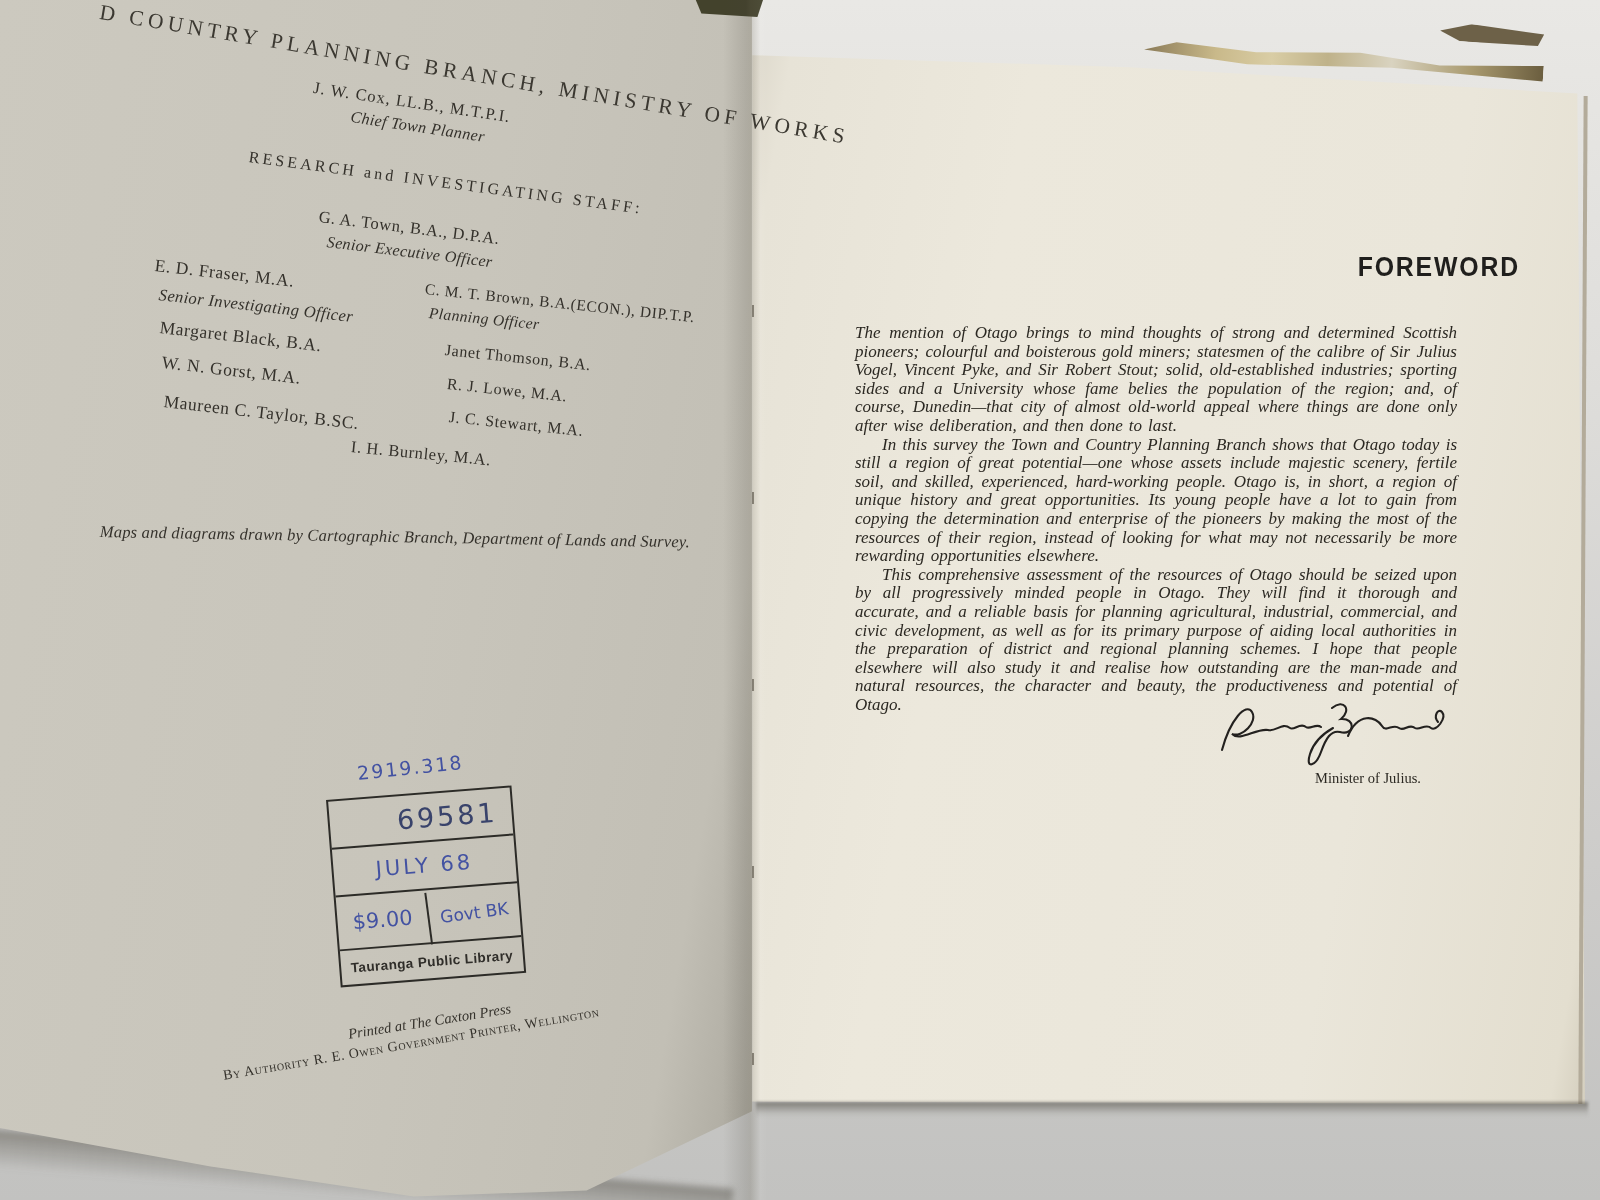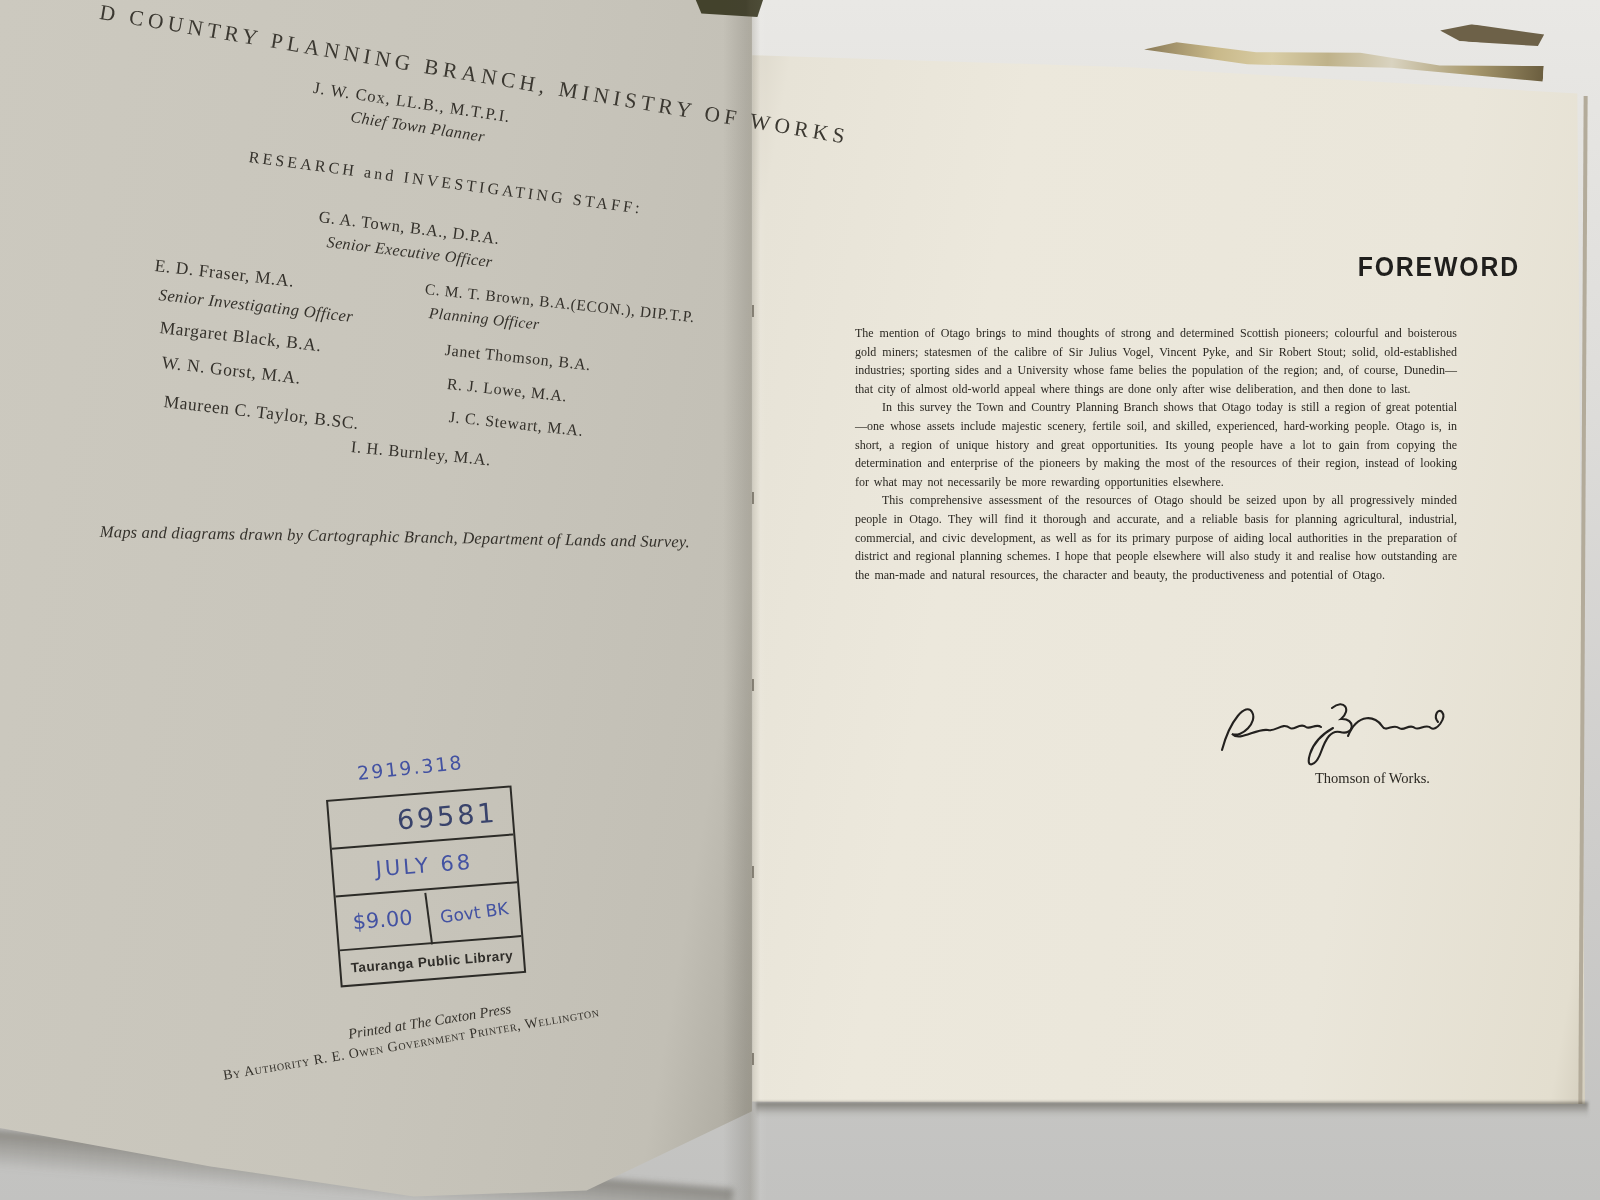--- a/index.html
+++ b/index.html
@@ -83,22 +83,22 @@
   .st-price .cell + .cell{border-left:2px solid #2c2b27;font-size:17px;transform:rotate(-3deg);}
   .st-lib{height:34px;font-family:"Liberation Sans",sans-serif;font-weight:700;font-size:13.5px;color:#2f2d29;letter-spacing:0.4px;white-space:nowrap;}
   
   .fw-heading{
     left:1330px;top:252px;width:190px;text-align:right;
     font-family:"Liberation Sans",sans-serif;font-weight:700;font-size:27px;
     letter-spacing:2px;color:#201f1d;transform:scaleX(0.92);transform-origin:100% 0;
   }
   .fw-body{
     left:855px;top:324px;width:602px;
-    font-size:12px;line-height:18.6px;color:#2b2822;
-    text-align:justify;word-spacing:1.8px;
+    font-size:17px;line-height:18.6px;color:#2b2822;
+    text-align:justify;word-spacing:1.8px;font-style:italic;
   }
   .fw-body p{margin:0;}
   .fw-body p.indent{text-indent:27px;}
   .signoff{left:1315px;top:770px;font-size:14.5px;color:#2b2822;white-space:nowrap;}
   .sig-svg{left:1200px;top:676px;}
 </style>
 </head>
 <body>
 
 <div class="abs shadow-bottom-left"></div>
@@ -163,13 +163,13 @@
 </div>
 
 <svg class="abs sig-svg" width="270" height="104" viewBox="0 0 270 104" aria-label="Percy B Allen">
   <g fill="none" stroke="#23211f" stroke-width="2.1" stroke-linecap="round">
     <path d="M22 74 C30 44 46 26 52 36 C58 46 42 62 32 58 C40 66 56 52 68 54 C76 56 82 46 90 52 C94 55 100 46 106 51 C110 54 116 47 121 51"></path>
     <path d="M132 32 C144 22 152 34 141 43 C156 42 155 60 140 56 C131 54 126 62 121 76 C116 90 105 94 110 78 C114 65 126 56 133 52"></path>
     <path d="M148 60 C158 36 176 40 182 50 C186 57 193 47 199 52 C204 56 209 47 215 52 C219 55 226 47 231 52 C236 56 247 42 242 36 C238 32 233 40 238 46"></path>
   </g>
 </svg>
 
-<div class="abs signoff">Thomson of Works.</div>
+<div class="abs signoff">Minister of Julius.</div>
 
 </body></html>

